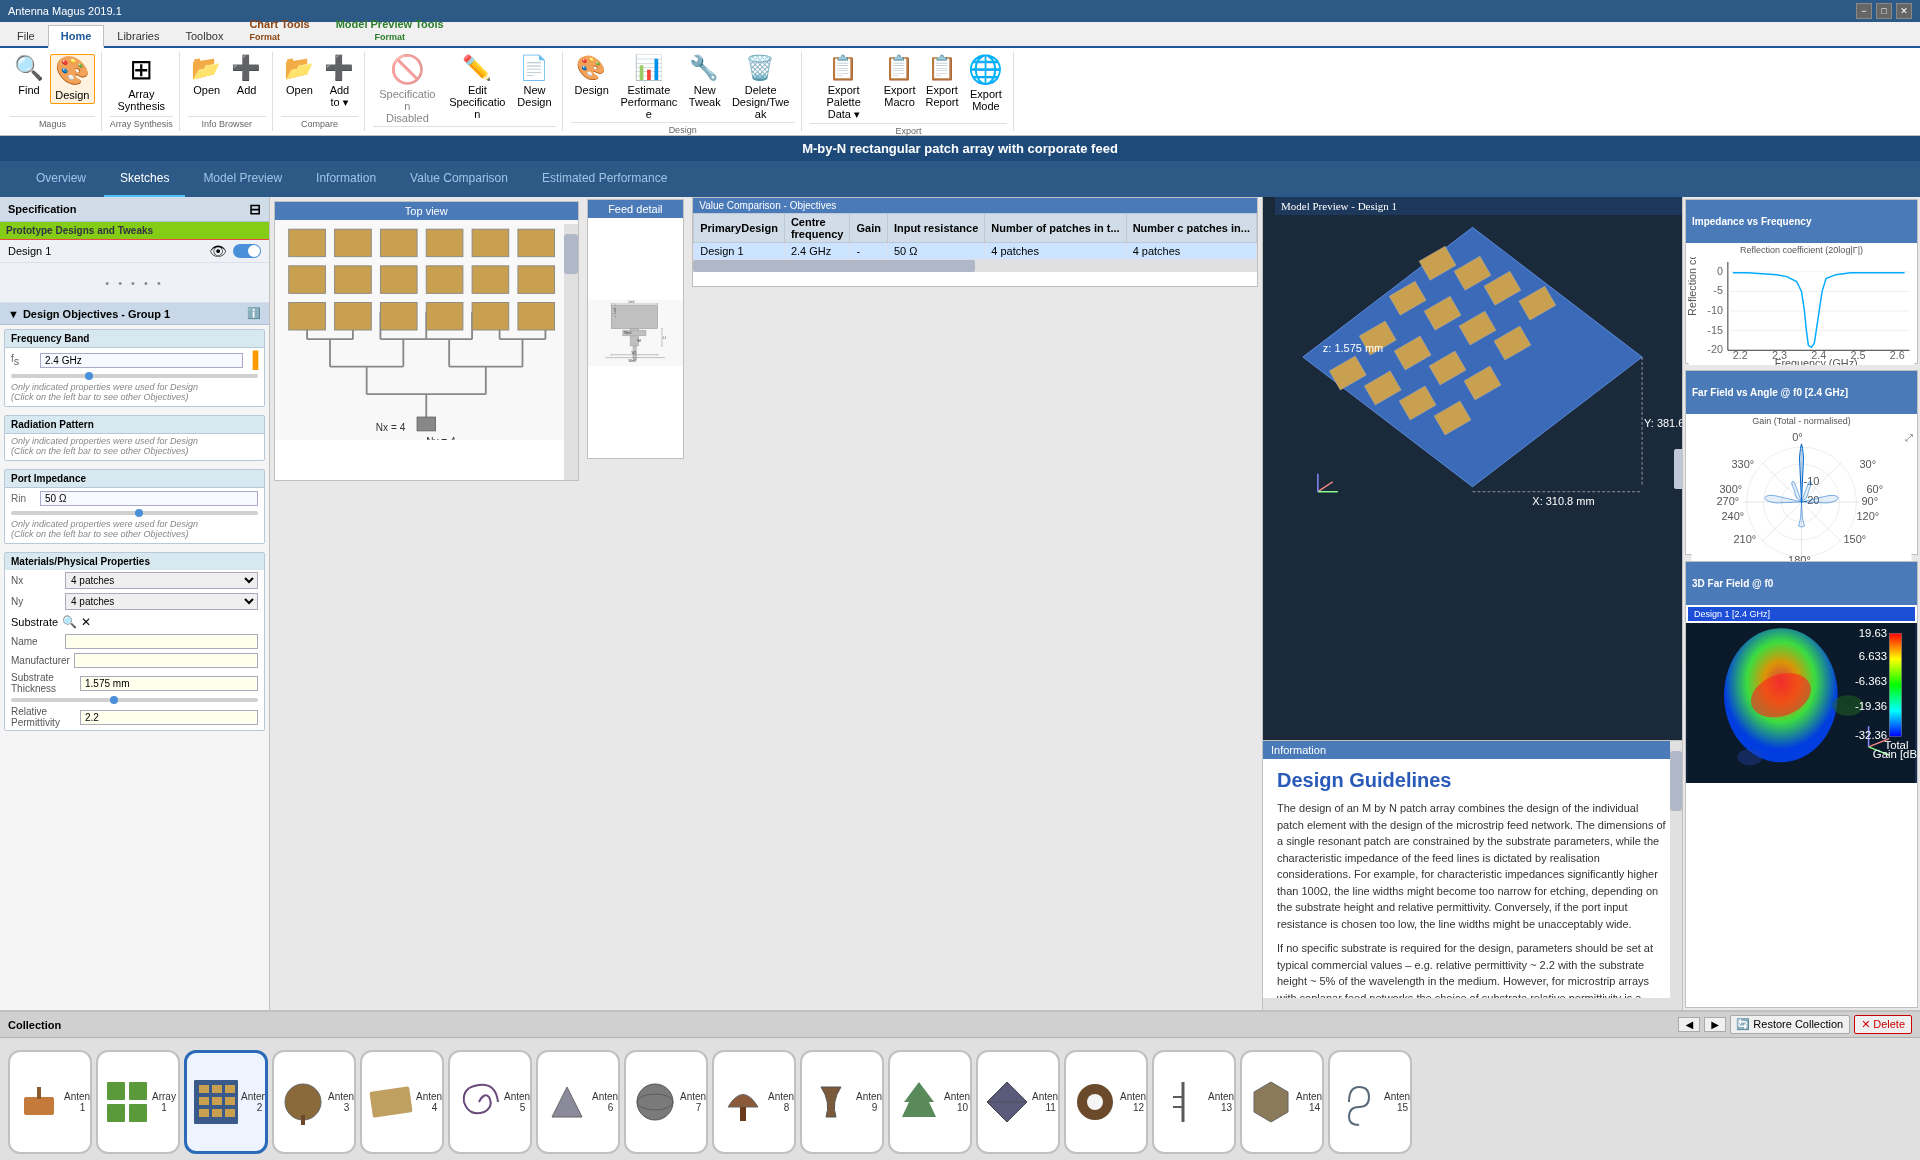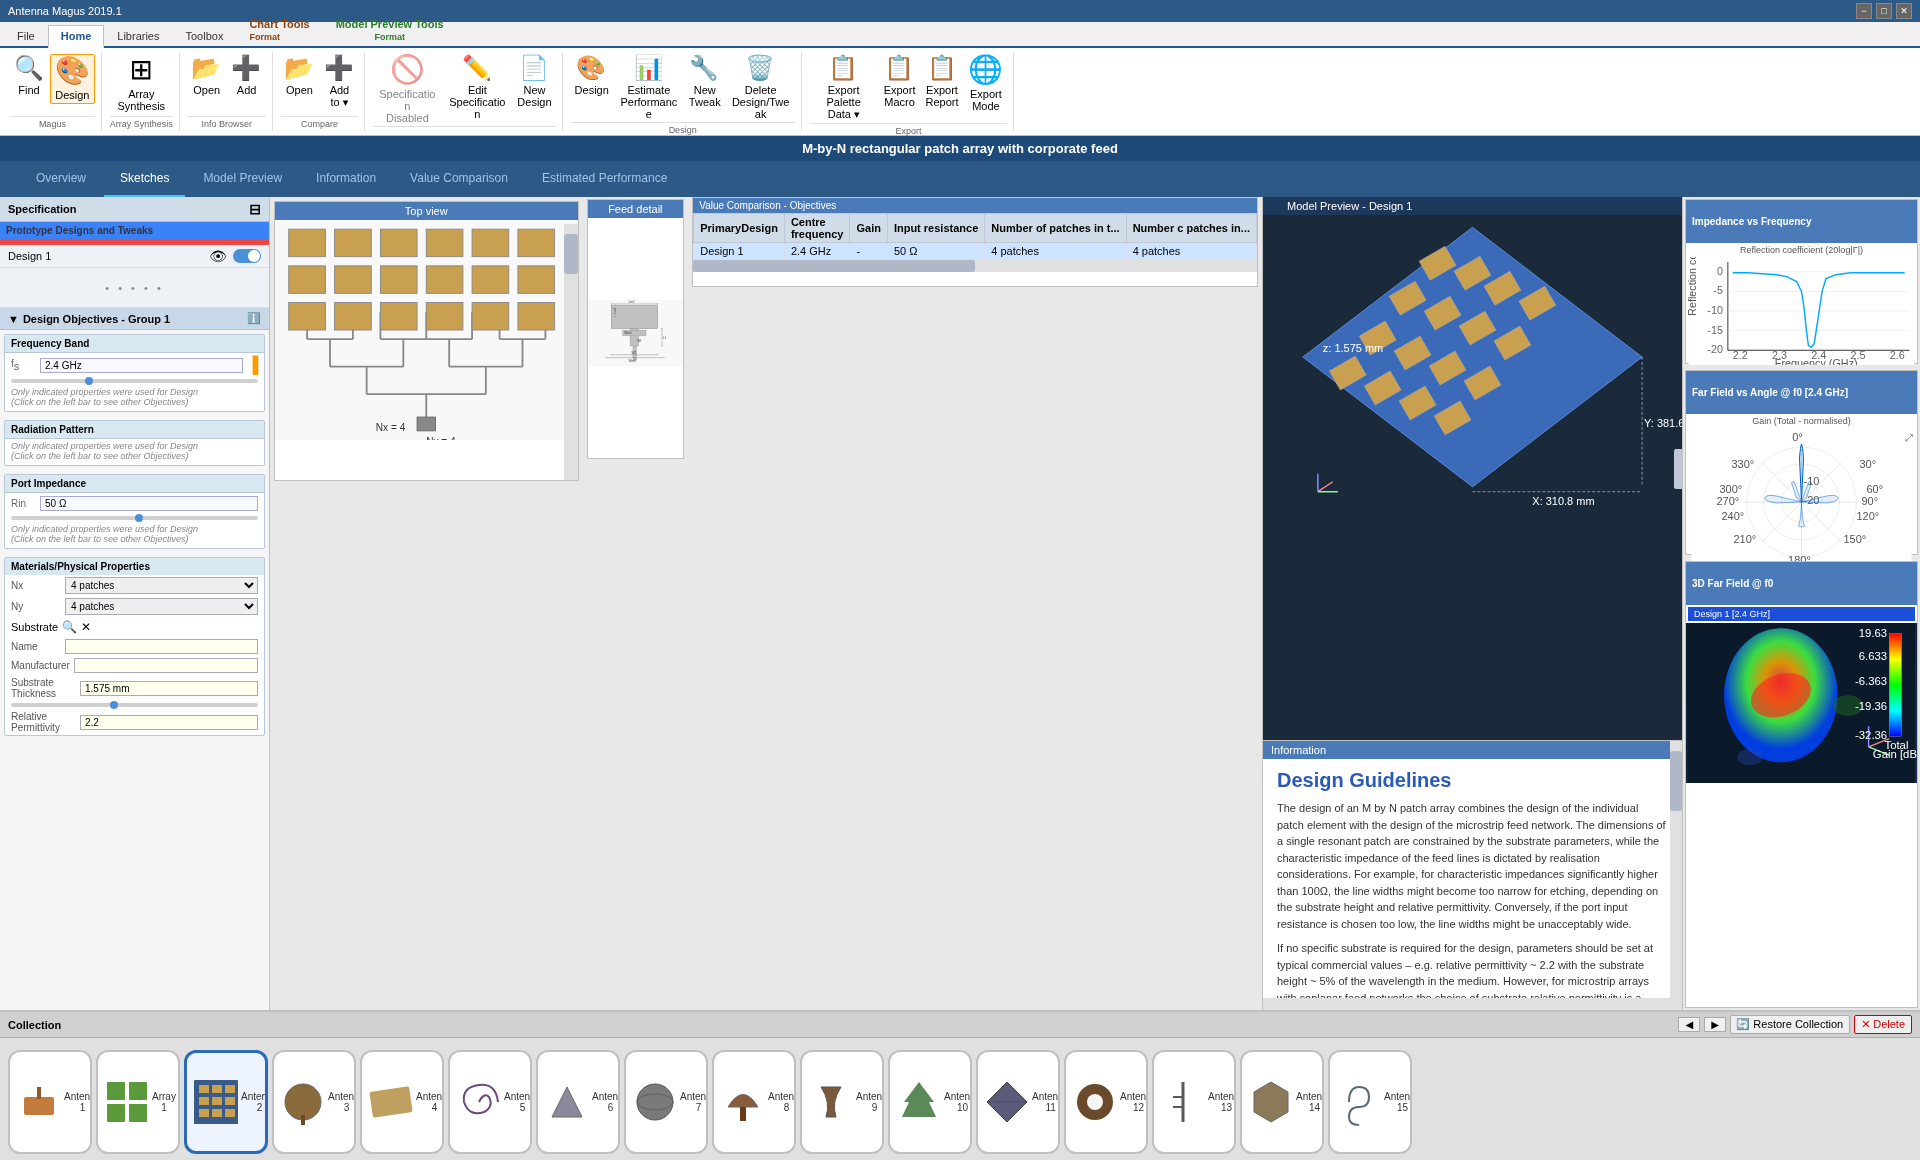--- a/index.html
+++ b/index.html
@@ -135,26 +135,26 @@
       background: #d0dde8;
       padding: 4px 8px;
       font-weight: bold;
       font-size: 11px;
       display: flex;
       justify-content: space-between;
       align-items: center;
       border-bottom: 1px solid #b0c0d0;
     }
     .panel-section {
-      background: #3b82f6;
+      background: #84cc16;
       padding: 3px 6px;
       font-size: 10px;
       font-weight: bold;
       color: #334;
-      border-bottom: 6px solid #ef4444;
+      border-bottom: 1px solid #ef4444;
     }
 
     .design-item {
       display: flex;
       align-items: center;
       padding: 3px 8px;
       gap: 6px;
       background: #eef2f6;
       border-bottom: 1px solid #dde;
     }
@@ -246,27 +246,28 @@
     }
     .model-preview-area {
       background: #1a2a3a;
       flex: 1;
       position: relative;
       overflow: hidden;
     }
     .model-preview-title {
       position: absolute;
       top: 0;
-      left: 0;
+      left: 12px;
       right: 0;
       background: rgba(30,60,100,0.8);
       color: white;
-      padding: 3px 24px;
+      padding: 3px 6px;
       font-size: 11px;
       z-index: 10;
+      font-family: Liberation Serif, serif;
     }
     .info-area {
       background: white;
       height: 270px;
       border-top: 1px solid #c0c0c0;
       overflow-y: auto;
       position: relative;
     }
     .info-title {
       background: #4a7ab8;

